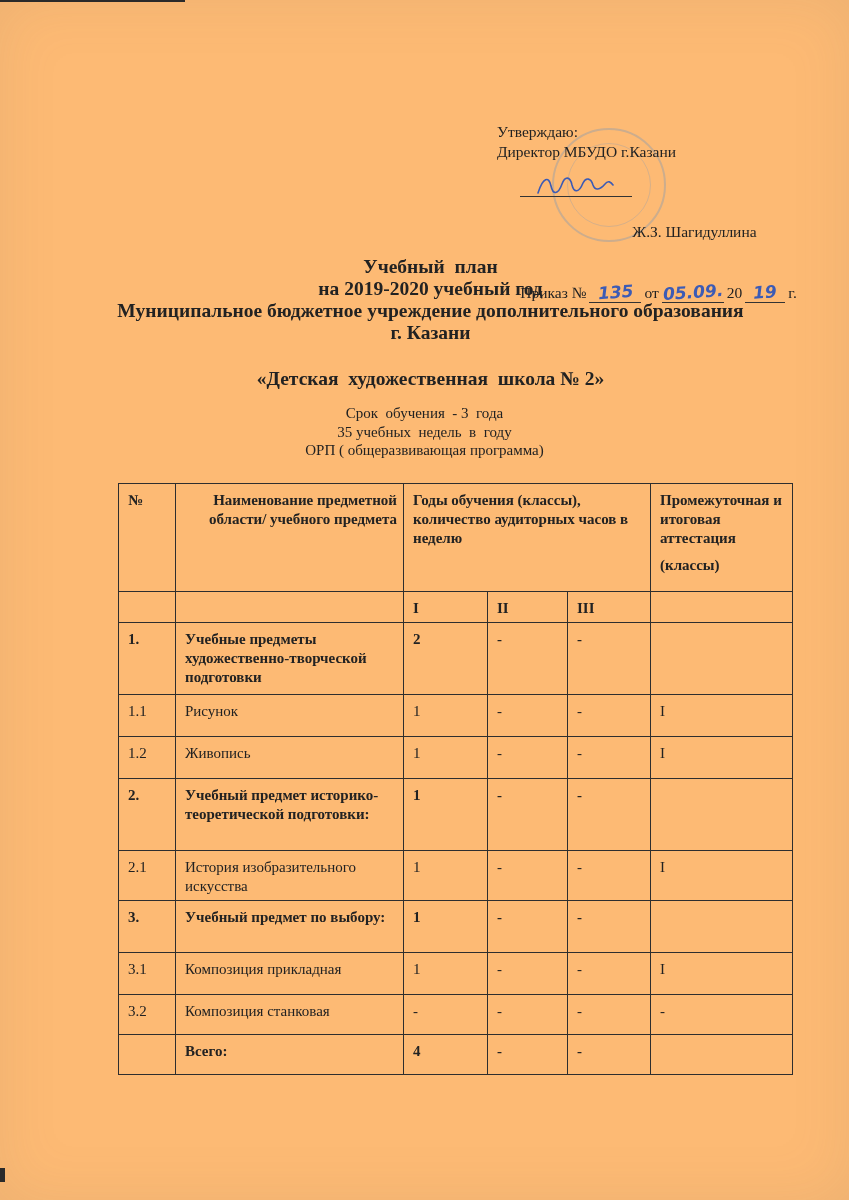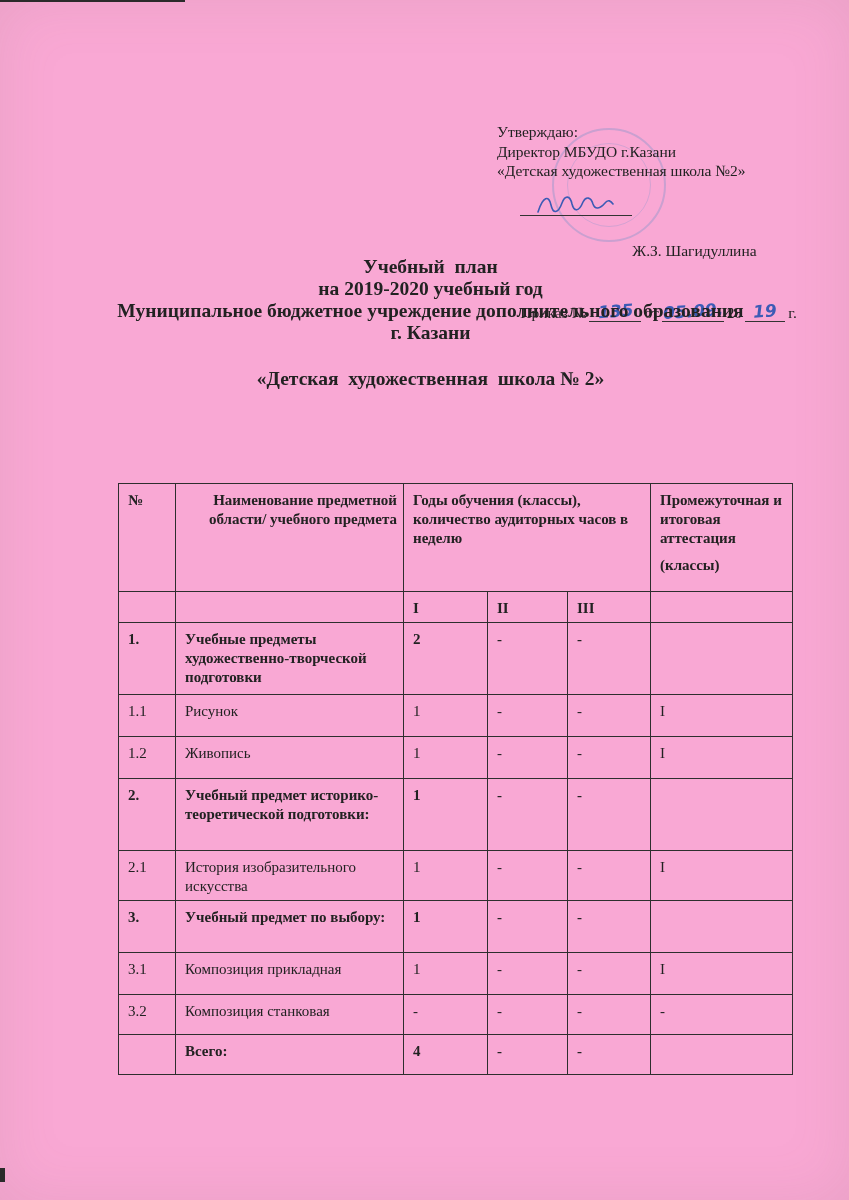--- a/index.html
+++ b/index.html
@@ -6,21 +6,21 @@
   html,body { margin:0; padding:0; }
   body {
     width:849px; height:1200px;
     background:#e9e8e4;
     font-family:"Liberation Serif", serif;
     color:#222;
   }
   .page {
     position:relative;
     width:849px; height:1200px;
-    background:#f9a8d4;
+    background:#fdba74;
     overflow:hidden;
     box-shadow:inset 0 0 60px rgba(120,115,100,.12);
   }
   .artifact { position:absolute; background:#2a2a2a; }
   .artifact.top { left:0; top:0; width:185px; height:2px; }
   .artifact.bl { left:0; top:1168px; width:5px; height:14px; }
 
   
   .approval {
     position:absolute; left:497px; top:122px; width:300px;
@@ -108,41 +108,45 @@
   <div class="artifact top"></div>
   <div class="artifact bl"></div>
 
   <div class="stamp">
     <div class="stamp-inner"></div>
   </div>
 
   <div class="approval">
     <div>Утверждаю:</div>
     <div>Директор МБУДО г.Казани</div>
-    <div>«Детская художественная школа №2»</div>
     <div class="sig-row">
       <span class="sig-line">
         <svg class="sig-squiggle" width="78" height="26" viewBox="0 0 78 26">
           <path d="M2,20 C7,4 13,3 15,13 C17,22 22,22 26,11 C29,3 34,3 36,12 C38,20 43,20 47,10 C50,4 55,5 57,12 C59,18 64,17 69,11 C72,7 75,9 77,12" fill="none" stroke="#3c5bb5" stroke-width="1.6" stroke-linecap="round"></path>
         </svg>
       </span><span>Ж.З. Шагидуллина</span>
     </div>
     <div class="order-row">
       <span class="typed">Приказ №</span><span class="hw-slot w1"><span class="hw" style="color:#3c5bb5">135</span></span><span class="typed">от</span><span class="hw-slot w2"><span class="hw" style="color:#3c5bb5">05.09.</span></span><span class="typed">20</span><span class="hw-slot w3"><span class="hw" style="color:#3c5bb5">19</span></span><span class="typed">г.</span>
     </div>
   </div>
 
   <div class="title">
     <div>Учебный  план</div>
     <div>на 2019-2020 учебный год</div>
     <div>Муниципальное бюджетное учреждение дополнительного образования</div>
     <div>г. Казани</div>
     <div class="gap">«Детская  художественная  школа № 2»</div>
   </div>
 
+  <div class="subtitle">
+    <div>Срок  обучения  - 3  года</div>
+    <div>35 учебных  недель  в  году</div>
+    <div>ОРП ( общеразвивающая программа)</div>
+  </div>
 
   <table class="plan">
     <colgroup>
       <col style="width:57px">
         <col style="width:228px">
         <col style="width:84px">
       <col style="width:80px">
         <col style="width:83px">
         <col style="width:142px">
     </colgroup>

